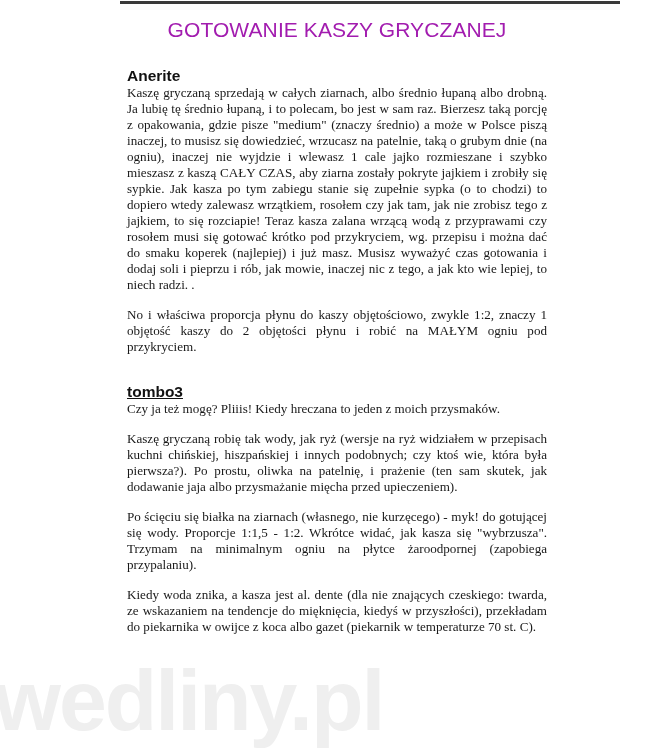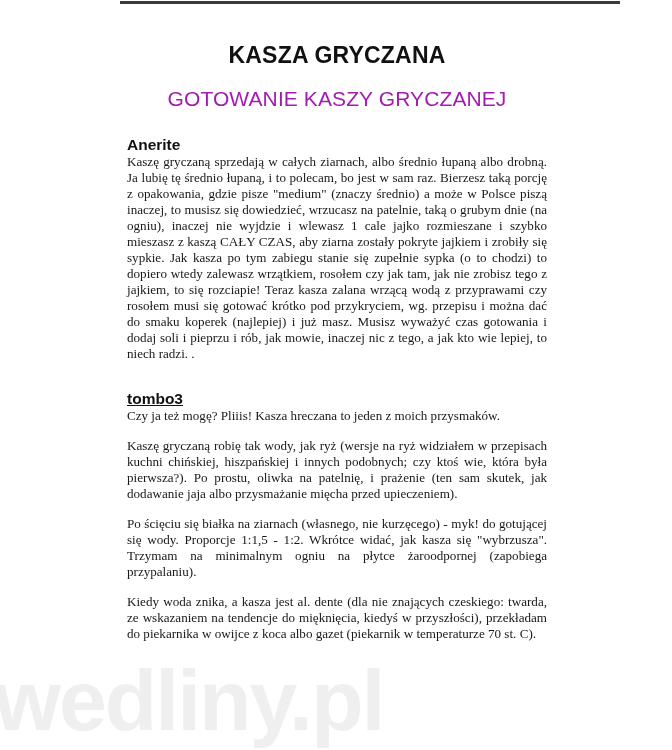--- a/index.html
+++ b/index.html
@@ -99,32 +99,32 @@
 <body>
 
 <div class="page">
 
   <div class="top-bar"></div>
 
   <div class="watermark">wedliny.pl</div>
 
   <div class="content">
 
-    <h1 class="title-main">KASZA GRYCZANA</h1>
 
     <h2 class="title-sub">GOTOWANIE KASZY GRYCZANEJ</h2>
 
     <h3 class="author author-first">Anerite</h3>
 
     <p class="para para-first">Kaszę gryczaną sprzedają w całych ziarnach, albo średnio łupaną albo drobną. Ja lubię tę średnio łupaną, i to polecam, bo jest w sam raz. Bierzesz taką porcję z opakowania, gdzie pisze "medium" (znaczy średnio) a może w Polsce piszą inaczej, to musisz się dowiedzieć, wrzucasz na patelnie, taką o grubym dnie (na ogniu), inaczej nie wyjdzie i wlewasz 1 cale jajko rozmieszane i szybko mieszasz z kaszą CAŁY CZAS, aby ziarna zostały pokryte jajkiem i zrobiły się sypkie. Jak kasza po tym zabiegu stanie się zupełnie sypka (o to chodzi) to dopiero wtedy zalewasz wrzątkiem, rosołem czy jak tam, jak nie zrobisz tego z jajkiem, to się rozciapie! Teraz kasza zalana wrzącą wodą z przyprawami czy rosołem musi się gotować krótko pod przykryciem, wg. przepisu i można dać do smaku koperek (najlepiej) i już masz. Musisz wyważyć czas gotowania i dodaj soli i pieprzu i rób, jak mowie, inaczej nic z tego, a jak kto wie lepiej, to niech radzi. .</p>
 
+    <p class="para">No i właściwa proporcja płynu do kaszy objętościowo, zwykle 1:2, znaczy 1 objętość kaszy do 2 objętości płynu i robić na MAŁYM ogniu pod przykryciem.</p>
 
     <h3 class="author author-second">tombo3</h3>
 
-    <p class="para tombo-gap">Czy ja też mogę? Pliiis! Kasza hreczana to jeden z moich przysmaków.</p>
+    <p class="para tombo-gap">Czy ja też mogę? Pliiis! Kiedy hreczana to jeden z moich przysmaków.</p>
 
     <p class="para">Kaszę gryczaną robię tak wody, jak ryż (wersje na ryż widziałem w przepisach kuchni chińskiej, hiszpańskiej i innych podobnych; czy ktoś wie, która była pierwsza?). Po prostu, oliwka na patelnię, i prażenie (ten sam skutek, jak dodawanie jaja albo przysmażanie mięcha przed upieczeniem).</p>
 
     <p class="para">Po ścięciu się białka na ziarnach (własnego, nie kurzęcego) - myk! do gotującej się wody. Proporcje 1:1,5 - 1:2. Wkrótce widać, jak kasza się "wybrzusza". Trzymam na minimalnym ogniu na płytce żaroodpornej (zapobiega przypalaniu).</p>
 
     <p class="para">Kiedy woda znika, a kasza jest al. dente (dla nie znających czeskiego: twarda, ze wskazaniem na tendencje do mięknięcia, kiedyś w przyszłości), przekładam do piekarnika w owijce z koca albo gazet (piekarnik w temperaturze 70 st. C).</p>
 
   </div>
 </div>
 

